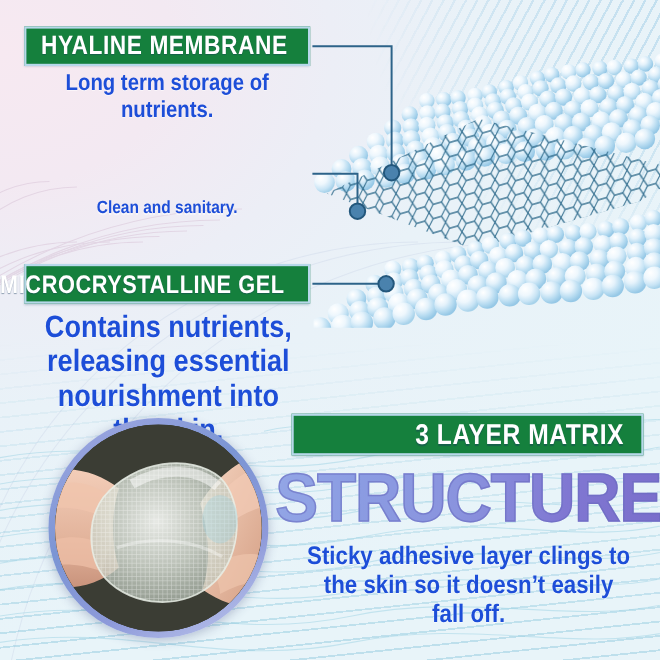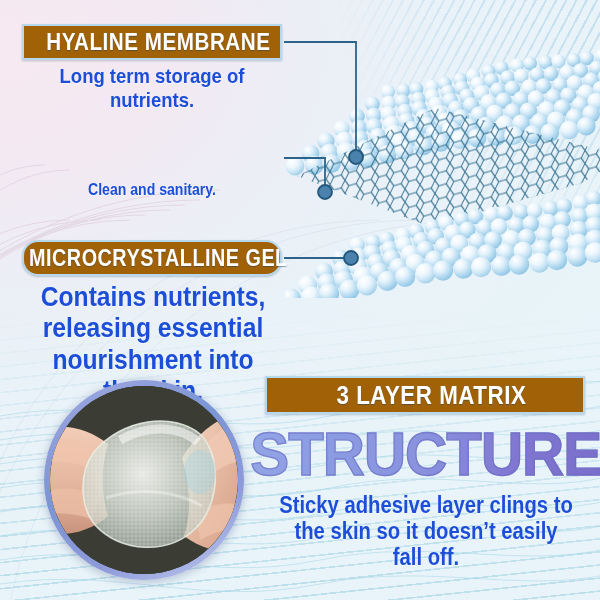--- a/index.html
+++ b/index.html
@@ -37,42 +37,42 @@
             mask-image:linear-gradient(to top, #000 18%, rgba(0,0,0,.55) 60%, transparent 100%);
   }
   .bg-arcs{ position:absolute; inset:0; }
 
   
   .molecule{ position:absolute; left:285px; top:48px; width:340px; height:250px; }
 
   
   .banner{
     position:absolute;
-    background:#a16207;
+    background:#15803d;
     border:2px solid #b7d8ea;
     box-shadow:0 1px 2px rgba(40,80,110,.28);
-    display:flex; align-items:center; justify-content:center;
+    display:flex; align-items:center; justify-content:flex-end;
     color:#ffffff;
     letter-spacing:.6px;
     text-shadow:0 1px 1px rgba(25,60,90,.45);
     padding-left:12px;
   }
   .banner span{
     font-weight:bold;
     font-stretch:condensed;
     transform:scaleX(.86);
     transform-origin:center;
     white-space:nowrap;
   }
 
   #banner-hyaline{ left:22px; top:24px; width:260px; height:36px; }
   #banner-hyaline span{ font-size:24px; }
   #banner-pearlescent{ left:22px; top:140px; width:260px; height:36px; }
   #banner-pearlescent span{ font-size:24px; }
-  #banner-microgel{ left:22px; top:240px; width:260px; height:36px;border-radius:16px; }
+  #banner-microgel{ left:22px; top:240px; width:260px; height:36px; }
   #banner-microgel span{ font-size:23px; }
   #banner-matrix{ left:265px; top:376px; width:320px; height:38px; }
   #banner-matrix span{ font-size:26px; }
 
   
   .desc{
     position:absolute;
     color:#1d4ed8;
     font-weight:bold;
     text-align:center;

